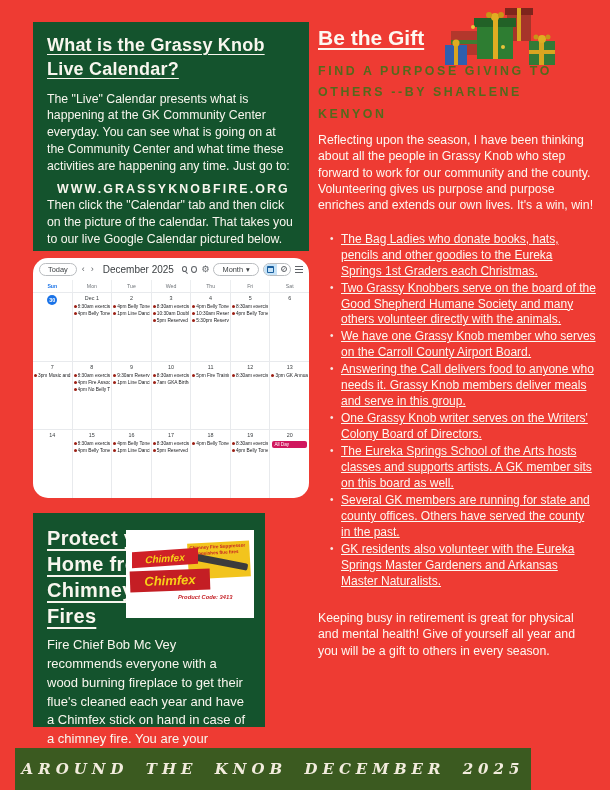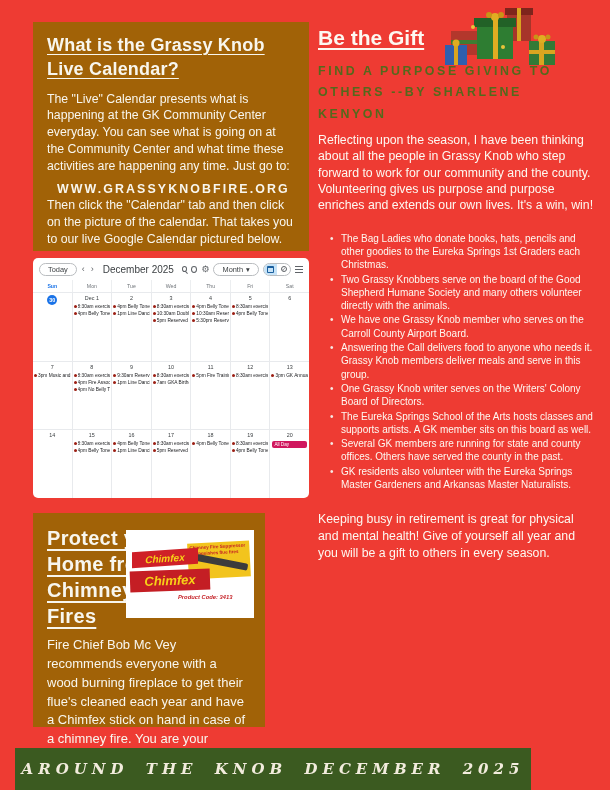--- a/index.html
+++ b/index.html
@@ -1,21 +1,21 @@
 <!DOCTYPE html>
 <html><head>
 <meta charset="utf-8">
 <style>
   * { margin:0; padding:0; box-sizing:border-box; }
   html,body { width:610px; height:790px; }
   body { font-family:"Liberation Sans", sans-serif; }
   .page { position:relative; width:610px; height:790px; background:#ee3b33; overflow:hidden; }
 
   
-  .panel { position:absolute; background:#a16207; color:#f8f6ee; }
+  .panel { position:absolute; background:#14532d; color:#f8f6ee; }
   .panel-1 { left:33px; top:22px; width:276px; height:229px; padding:12px 14px; }
   .panel-1 h2 { font-size:18px; font-weight:bold; line-height:1.32; letter-spacing:.2px;
                 text-decoration:underline; text-underline-offset:3px; }
   .panel-1 p { margin-top:9px; font-size:12.3px; line-height:1.38; }
   .url-line { margin-top:7px; padding-left:10px; font-size:12.4px; letter-spacing:2.1px; font-weight:bold; }
   .panel-1 p.cont { margin-top:1px; }
 
   .panel-2 { left:33px; top:513px; width:232px; height:214px; padding:12px 14px; }
   .panel-2 h2 { width:138px; font-size:20px; font-weight:bold; line-height:1.3; letter-spacing:.3px;
                 text-decoration:underline; text-underline-offset:4px; }
@@ -32,21 +32,21 @@
   .cfx-label { position:absolute; left:62px; top:12px; width:62px; height:36px; background:#f2c41d;
                transform:rotate(-3deg); overflow:hidden; padding:2px 2px; }
   .cfx-label-text { color:#c41e24; font-weight:bold; font-size:4.6px; line-height:1.25; }
   .cfx-stick { position:absolute; left:8px; top:17px; width:52px; height:7px; background:#3c3c3c;
                transform:rotate(14deg); border-radius:2px; }
   .cfx-code { position:absolute; left:52px; top:64px; color:#c41e24; font-weight:bold;
               font-style:italic; font-size:5.8px; }
 
   
   .calendar { position:absolute; left:33px; top:258px; width:276px; height:240px; background:#ffffff;
-              border-radius:5px; color:#3c4043; overflow:hidden; }
+              border-radius:15px; color:#3c4043; overflow:hidden; }
   .cal-header { display:flex; align-items:center; height:22px; padding:0 6px; gap:4px; }
   .cal-today { border:1px solid #b9bcbf; border-radius:9px; padding:1px 8px; font-size:7.4px; color:#3c4043; background:#fff; }
   .cal-nav { font-size:9px; color:#5f6368; line-height:1; padding:0 1px; }
   .cal-month-label { font-size:10px; color:#3c4043; margin-left:4px; flex:0 0 auto; }
   .cal-spacer { flex:1; }
   .cal-ico { display:inline-block; position:relative; }
   .ico-search { width:6px; height:6px; border:1px solid #5f6368; border-radius:50%; }
   .ico-search::after { content:""; position:absolute; right:-2px; bottom:-2px; width:3px; height:1px;
                        background:#5f6368; transform:rotate(45deg); }
   .ico-help { width:7px; height:7px; border:1px solid #5f6368; border-radius:50%; }
@@ -81,21 +81,21 @@
   .cal-allday { margin:1px 1px 0 1px; height:7px; border-radius:2px; background:#d0175e; color:#fff;
                 font-size:4.6px; line-height:7px; padding-left:2px; overflow:hidden; }
 
   
   .right-col { position:absolute; left:318px; top:26px; width:278px; color:#fdf8f1; }
   .right-col h2 { font-size:21px; font-weight:bold; text-decoration:underline; text-underline-offset:3px; }
   .gift-sub { margin-top:11px; font-size:12.4px; font-weight:bold; letter-spacing:2.6px;
               line-height:1.72; color:#54691c; }
   .gift-intro { margin-top:7px; font-size:12.3px; line-height:1.33; }
   .gift-bullets { margin-top:18px; list-style:none; padding-left:23px; }
-  .gift-bullets li { position:relative; font-size:10px; line-height:1.33; margin-bottom:1px; }
+  .gift-bullets li { position:relative; font-size:12px; line-height:1.33; margin-bottom:1px;text-decoration:underline; }
   .gift-bullets li::before { content:"\2022"; position:absolute; left:-11px; top:0;
                              font-size:10px; color:#f6e9e4; }
   .gift-close { margin-top:20px; font-size:12.3px; line-height:1.35; }
 
   .presents { position:absolute; left:443px; top:5px; width:118px; height:64px; }
 
   
   .footer-bar { position:absolute; left:15px; top:748px; width:516px; height:42px; background:#3b5a20;
                 display:flex; align-items:center; justify-content:center; }
   .footer-bar span { font-family:"DejaVu Serif", serif; font-style:italic; font-weight:bold;

